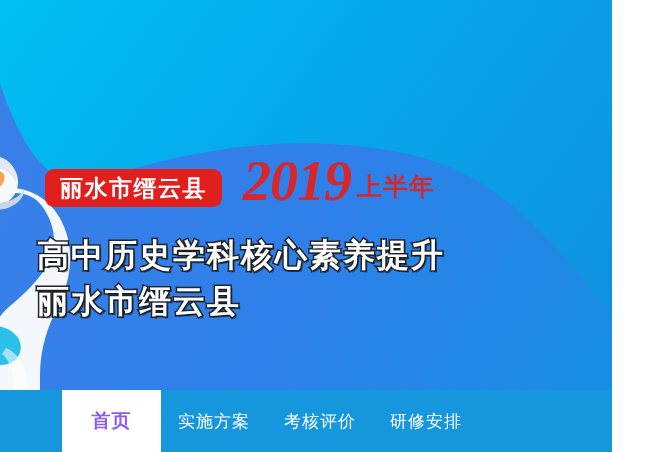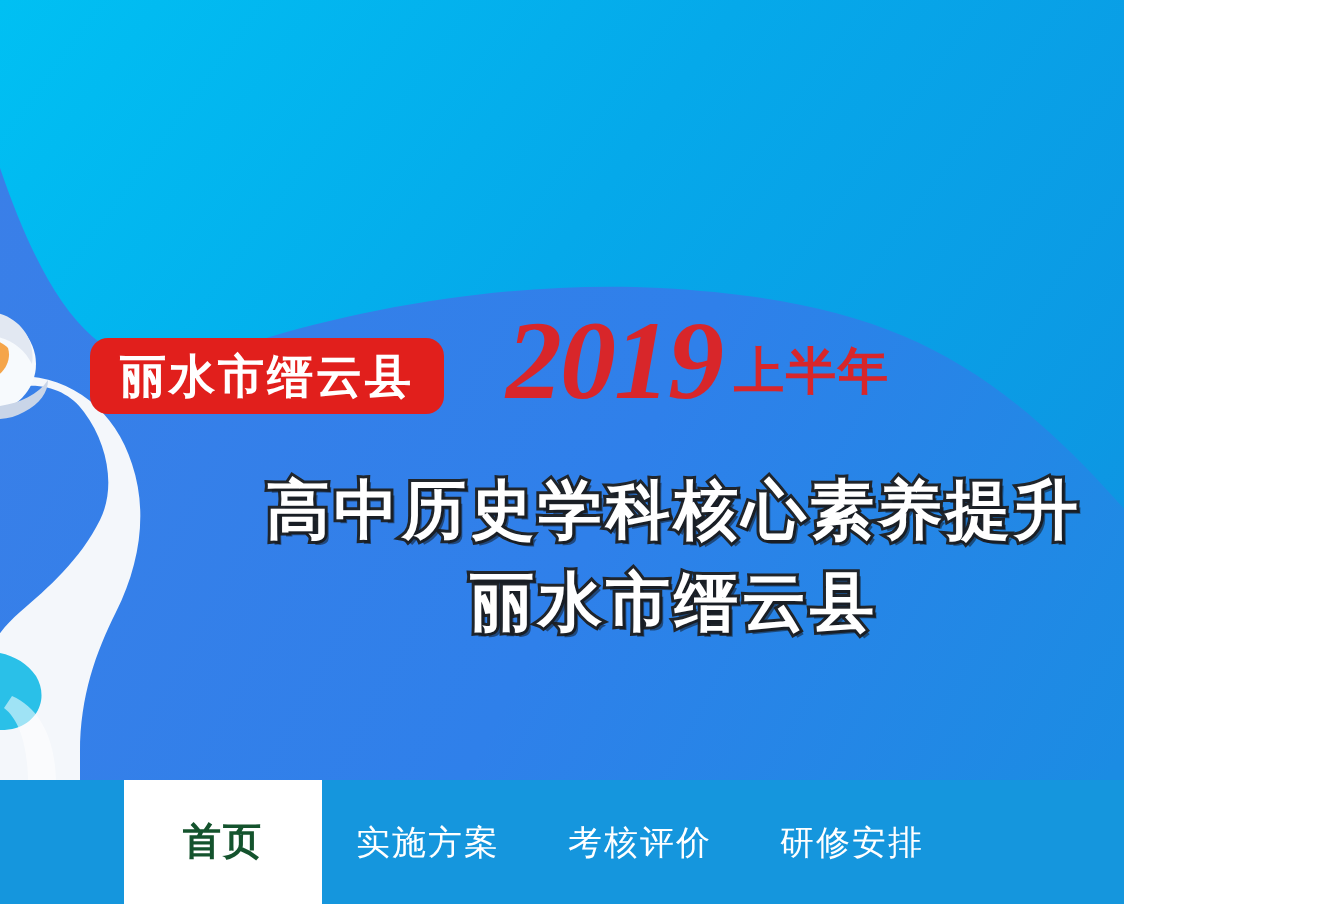--- a/index.html
+++ b/index.html
@@ -7,25 +7,24 @@
     margin: 0;
     padding: 0;
     background: #ffffff;
   }
   body {
     font-family: "Liberation Sans", "DejaVu Sans", sans-serif;
   }
 
   #banner {
     position: relative;
-    width: 562px;
+    width: 612px;
     height: 452px;
     overflow: hidden;
     background: #1596dd;
-    text-align: center;
   }
 
   
   .bg-base {
     position: absolute;
     inset: 0;
     background: linear-gradient(105deg, #00b4ef 0%, #06a9ea 38%, #0d95e2 70%, #1190e0 100%);
   }
   .bg-wave {
     position: absolute;
@@ -77,21 +76,20 @@
     gap: 6px;
   }
   .year-num {
     font-family: "Liberation Serif", "DejaVu Serif", serif;
     font-style: italic;
     font-weight: bold;
     font-size: 56px;
     line-height: 0.95;
     color: #d8262a;
     letter-spacing: -1px;
-    margin-left: 10px;
   }
   .year-half {
     font-size: 25px;
     font-weight: bold;
     color: #d8262a;
     line-height: 1;
     position: relative;
     top: -9px;
     letter-spacing: 1px;
     white-space: nowrap;
@@ -139,21 +137,21 @@
     color: #ffffff;
     font-size: 17px;
     font-weight: normal;
     letter-spacing: 1px;
     white-space: nowrap;
     cursor: pointer;
     box-sizing: border-box;
   }
   .nav-item.active {
     background: #ffffff;
-    color: #14532d;
+    color: #8b5cf6;
     font-weight: bold;
     width: 99px;
     flex: 0 0 99px;
     font-size: 19px;
   }
   .nav-item.plain {
     padding: 0 17px;
   }
 </style>
 </head>

